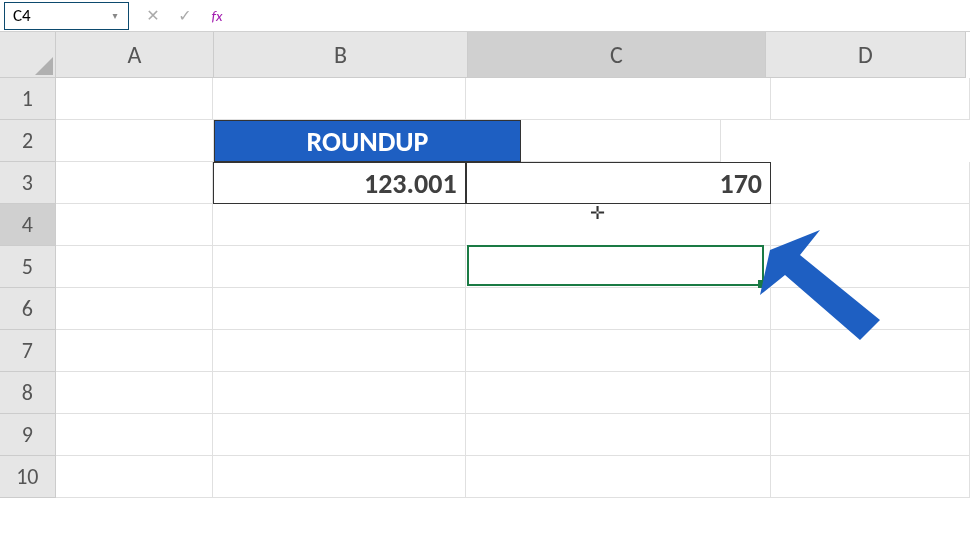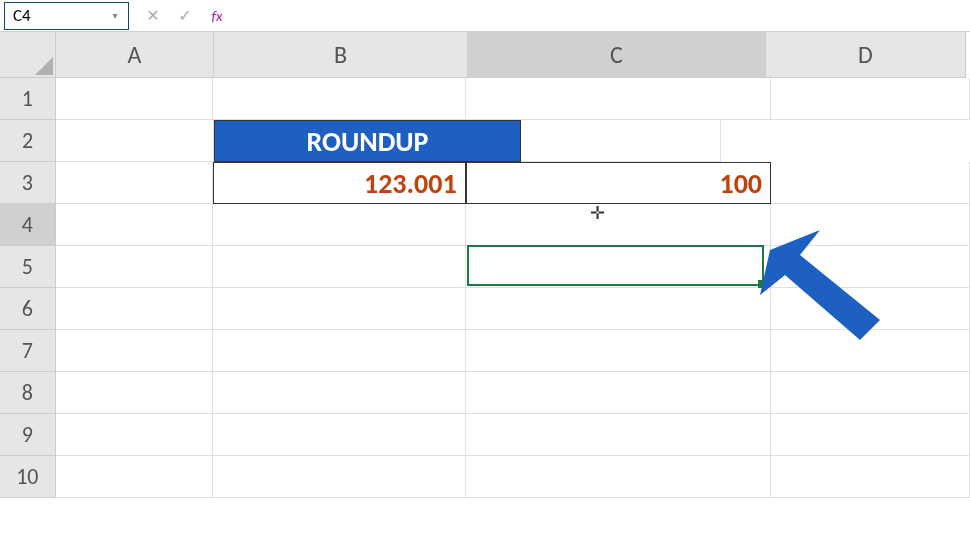--- a/index.html
+++ b/index.html
@@ -155,21 +155,21 @@
       font-weight: bold;
       justify-content: center;
       font-size: 28px;
       border: 1px solid #333;
     }
     .data-cell {
       font-weight: bold;
       justify-content: flex-end;
       border: 1px solid #333;
       font-size: 28px;
-      color: #c2410c;
+      color: #404040;
     }
     
     .active-cell {
       position: absolute;
       border: 2px solid #1a7a44;
       pointer-events: none;
       z-index: 10;
     }
     .fill-handle {
       position: absolute;
@@ -231,21 +231,21 @@
   <div class="row">
     <div class="row-header">2</div>
     <div class="cell col-A"></div>
     <div class="cell col-C header-cell">ROUNDUP</div>
     <div class="cell col-D"></div>
   </div>
   <div class="row">
     <div class="row-header">3</div>
     <div class="cell col-A"></div>
     <div class="cell col-B data-cell">123.001</div>
-    <div class="cell col-C data-cell">100</div>
+    <div class="cell col-C data-cell">170</div>
     <div class="cell col-D"></div>
   </div>
   <div class="row">
     <div class="row-header selected">4</div>
     <div class="cell col-A"></div>
     <div class="cell col-B"></div>
     <div class="cell col-C"></div>
     <div class="cell col-D"></div>
   </div>
   <div class="row">

